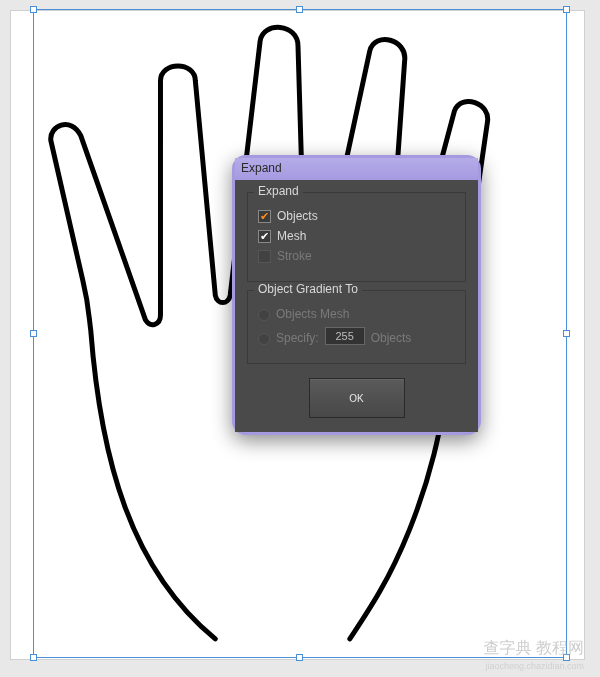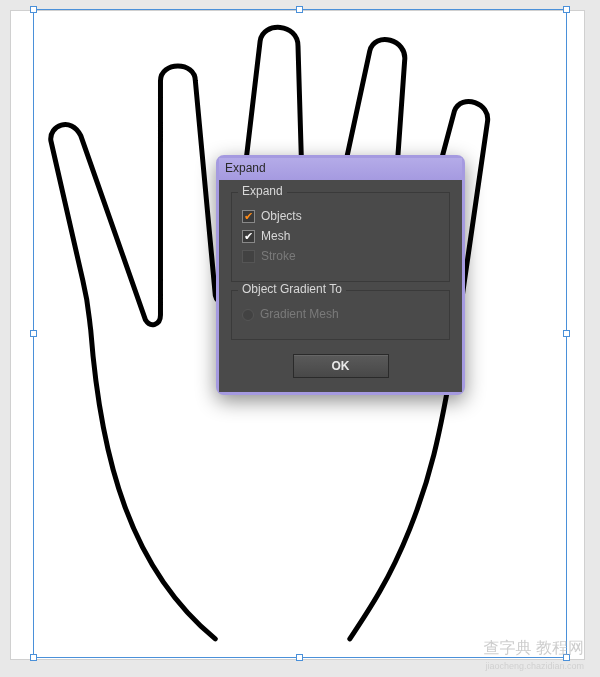--- a/index.html
+++ b/index.html
@@ -49,26 +49,26 @@
   .sh-br { right: -4px; bottom: -4px; }
   .hand-svg {
     position: absolute;
     left: 0; top: 0;
     width: 100%; height: 100%;
     pointer-events: none;
   }
   
   .dialog {
     position: absolute;
-    left: 216px;
+    left: 232px;
     top: 155px;
     width: 249px;
     background: #0f766e;
     border: 3px solid #a59ae0;
-    border-radius: 8px;
+    border-radius: 14px;
     box-shadow: 0 6px 20px rgba(0,0,0,0.45);
   }
   .dialog-title {
     height: 22px;
     line-height: 20px;
     padding: 0 6px;
     background: linear-gradient(#b4abe8, #a59ae0);
     color: #2a2a2a;
     font-size: 12px;
   }
@@ -133,30 +133,29 @@
     justify-content:center;
   }
   .buttons {
     display: flex;
     gap: 12px;
     margin-top: 14px;
     justify-content: center;
   }
   .btn {
     width: 96px;
-    height: 24px;
+    height: 40px;
     background: linear-gradient(#5a5a5a,#484848);
     border: 1px solid #2a2a2a;
     color: #e8e8e8;
     display: flex;
     align-items: center;
     justify-content: center;
-    font-size: 12px;
+    font-size: 10px;
     box-shadow: inset 0 1px 0 rgba(255,255,255,0.08);
-    font-weight: bold;
   }
   .watermark {
     position: absolute;
     right: 16px;
     bottom: 18px;
     color: #b8b8b8;
     font-size: 16px;
     opacity: 0.7;
   }
   .watermark-sub {
@@ -233,23 +232,29 @@
         <span class="checkbox disabled"></span>
         <span>Stroke</span>
       </div>
     </div>
 
     <div class="group">
       <div class="group-title">Object Gradient To</div>
 
       <div class="row disabled">
         <span class="radio"></span>
-        <span>Gradient Mesh</span>
-      </div>
-
+        <span>Objects Mesh</span>
+      </div>
+
+      <div class="row disabled">
+        <span class="radio"></span>
+        <span>Specify:</span>
+        <span class="num-input">255</span>
+        <span>Objects</span>
+      </div>
     </div>
 
     <div class="buttons">
       <div class="btn">OK</div>
     </div>
 
   </div>
 </div>
 
 <div class="watermark">查字典 教程网</div>

